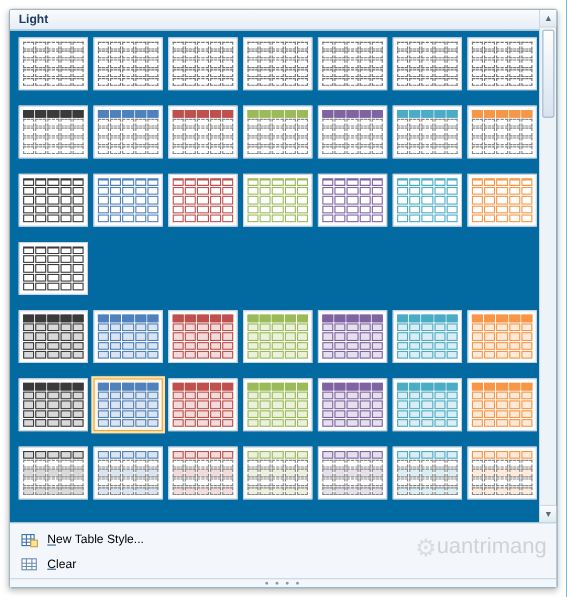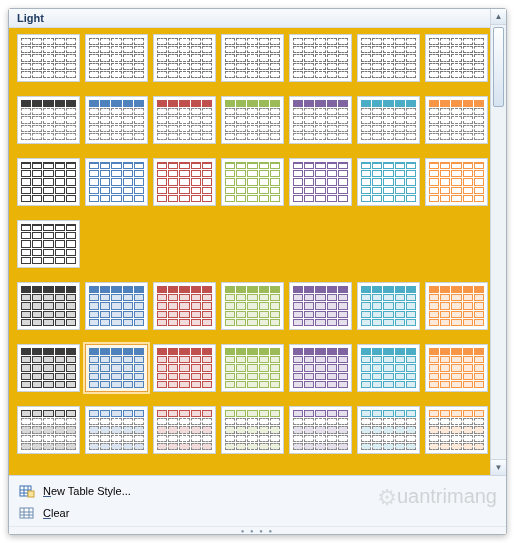--- a/index.html
+++ b/index.html
@@ -9,21 +9,21 @@
     background: #fff;
     font-family: "Segoe UI", Tahoma, sans-serif;
     font-size: 11px;
     width: 515px;
   }
   .panel {
     width: 499px;
     height: 527px;
     border: 1px solid #a8b4c0;
     border-radius: 3px;
-    background: #eab308;
+    background: #0369a1;
     display: flex;
     flex-direction: column;
     box-shadow: 0 2px 6px rgba(0,0,0,0.25);
   }
   .gallery-region {
     flex: 1;
     display: flex;
     overflow: hidden;
   }
   .gallery {

